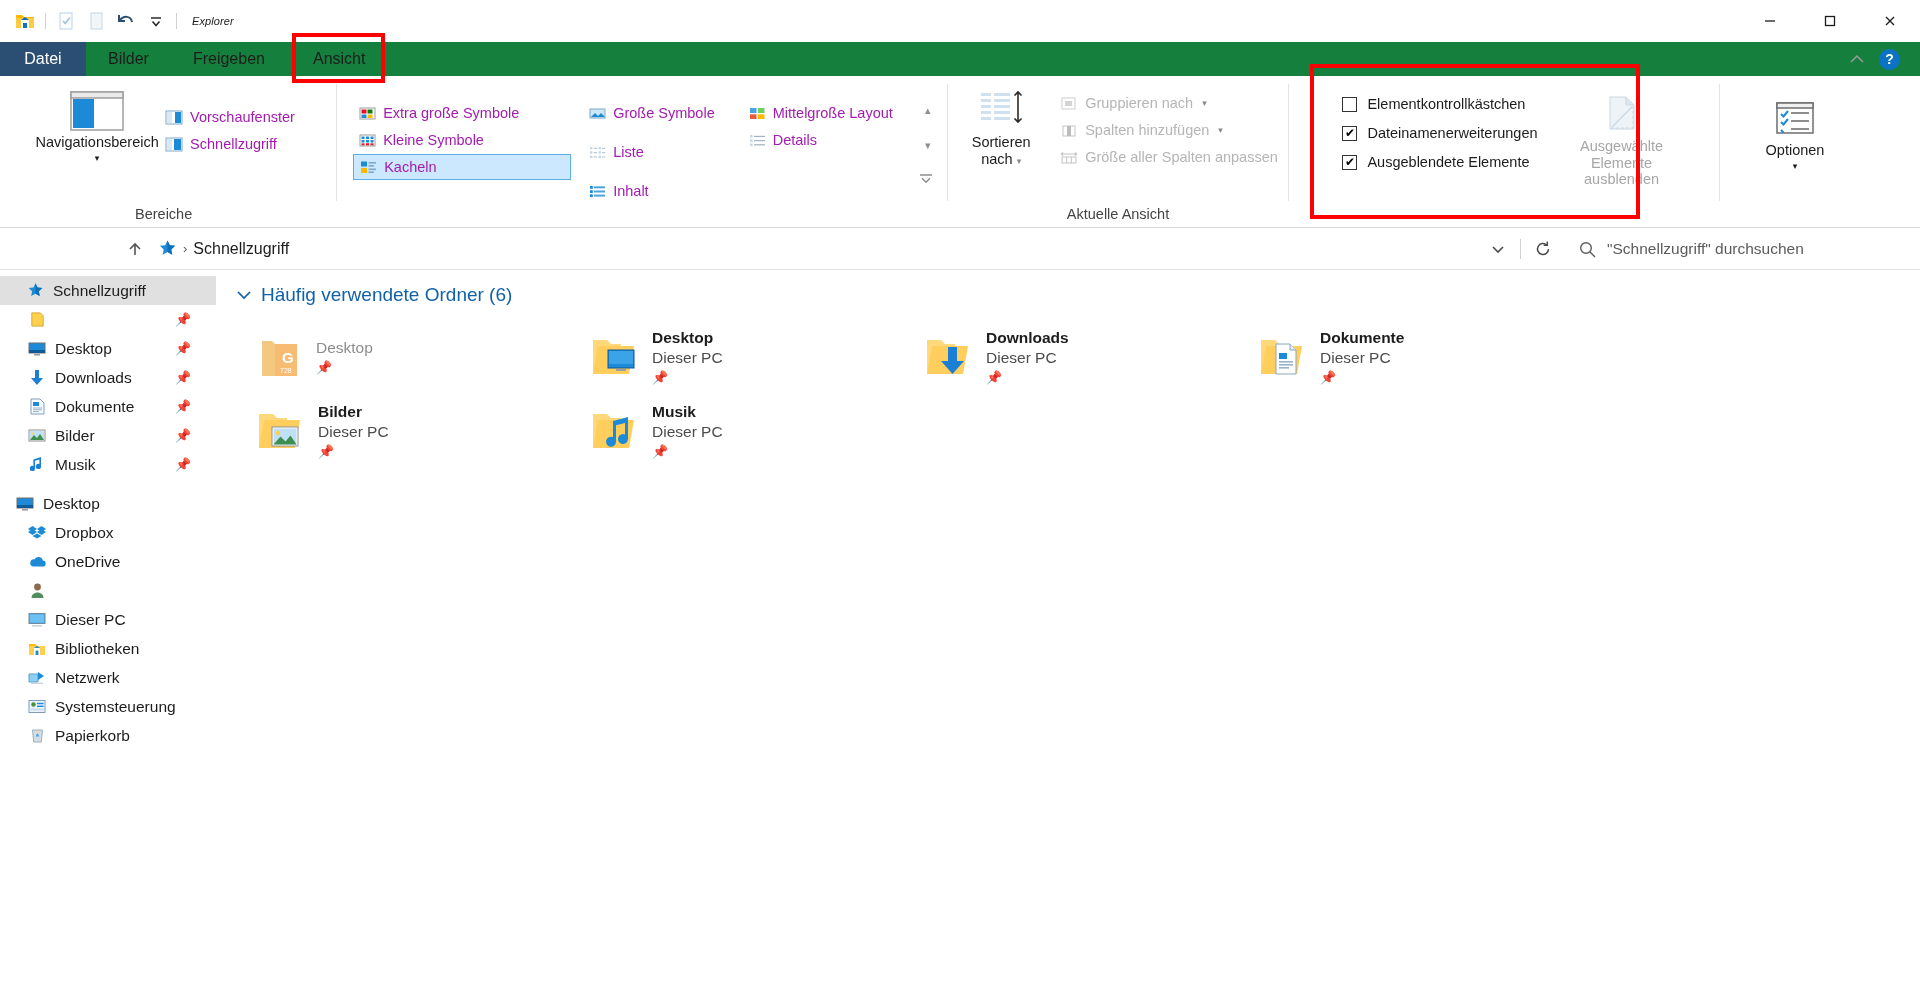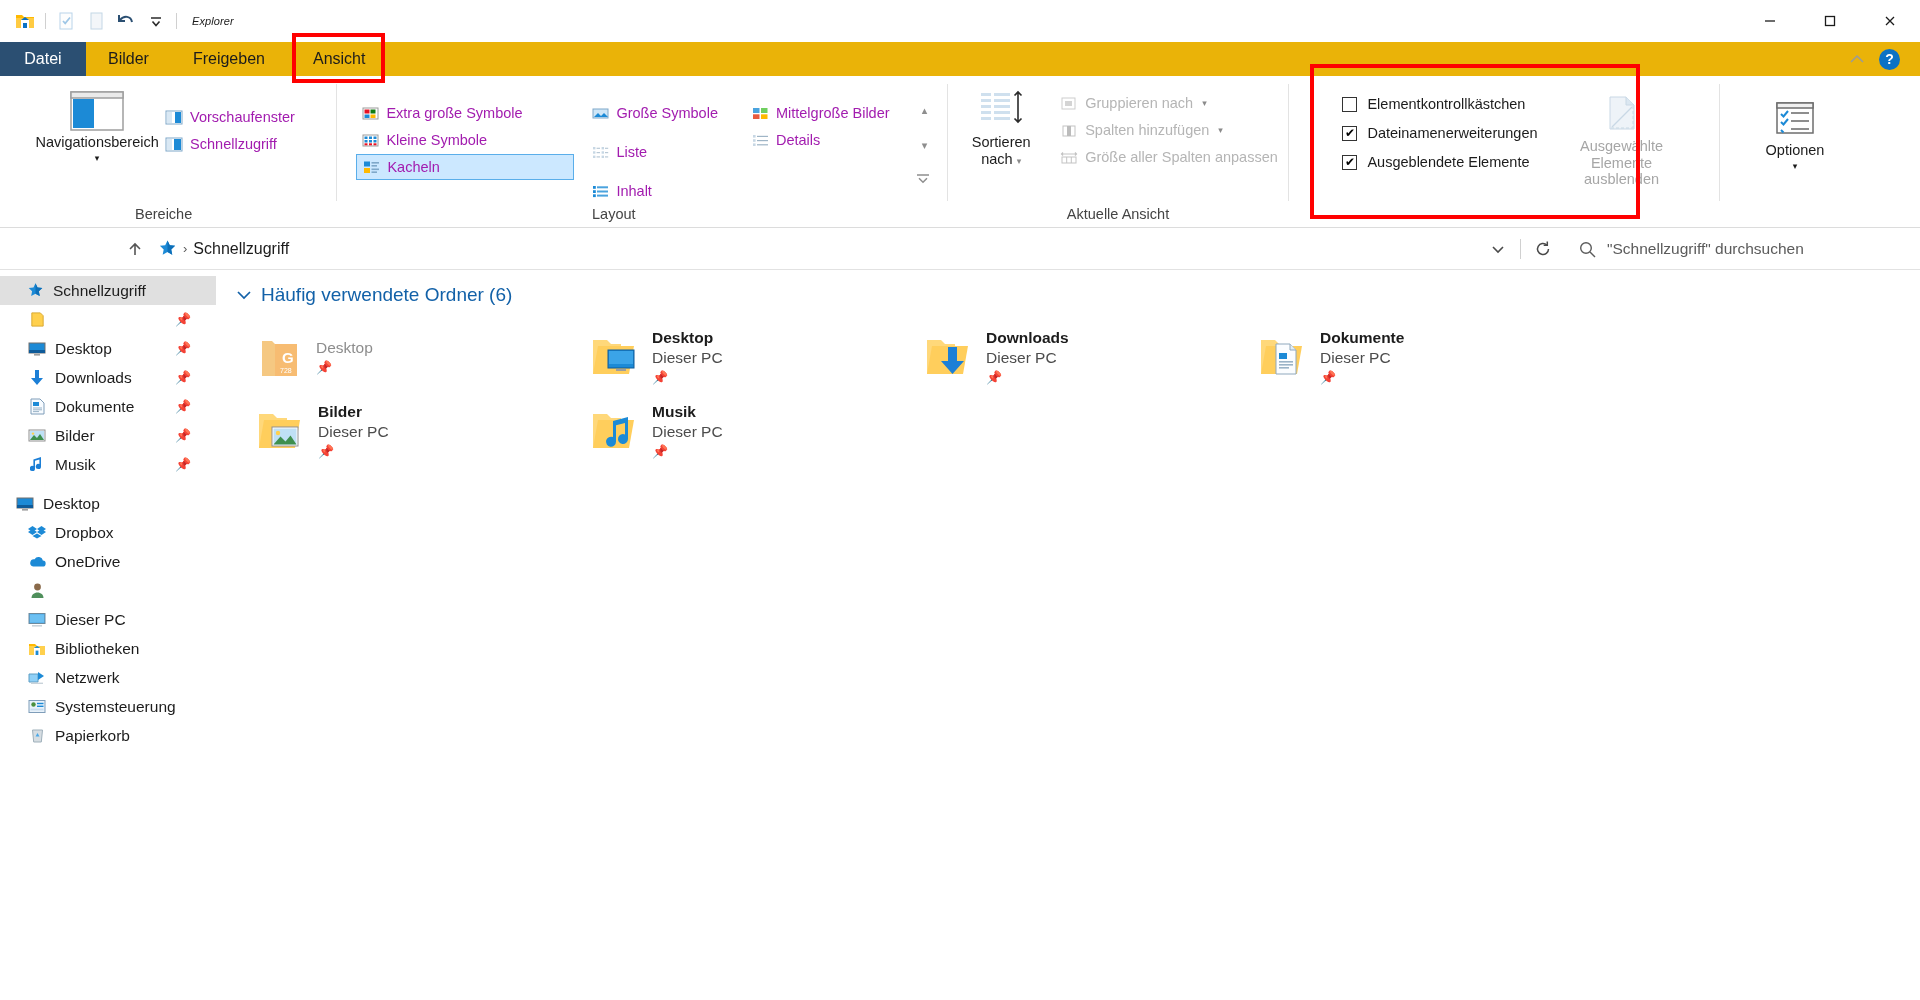--- a/index.html
+++ b/index.html
@@ -26,21 +26,21 @@
   #win-controls {
     position: absolute; right: 0; top: 0; height: 42px; display: flex;
   }
   .win-btn {
     width: 60px; height: 42px; display: flex; align-items: center; justify-content: center;
     color: #202020;
   }
 
   
   #tabstrip {
-    position: relative; height: 34px; background: #eab308;
+    position: relative; height: 34px; background: #15803d;
     display: flex; align-items: stretch;
   }
   .tab {
     display: flex; align-items: center; justify-content: center;
     font-size: 16px; color: #1c1c1c; padding: 0 22px; position: relative;
   }
   .tab.file {
     background: #2b5797; color: #ffffff; font-weight: normal;
     min-width: 86px; background: #2b4f72;
   }
@@ -403,21 +403,21 @@
       <div class="col" style="margin-left:22px;">
         <div class="smallbtn">
           <span>
             <svg width="17" height="15" viewBox="0 0 17 15">
               <rect x="1" y="2" width="6.5" height="5" fill="#4aa3de"></rect>
               <rect x="9" y="2" width="6.5" height="5" fill="#6fcf5f"></rect>
               <rect x="1" y="8.3" width="6.5" height="4.7" fill="#e85b3f"></rect>
               <rect x="9" y="8.3" width="6.5" height="4.7" fill="#ffb900"></rect>
             </svg>
           </span>
-          <span>Mittelgroße Bilder</span>
+          <span>Mittelgroße Layout</span>
         </div>
         <div class="smallbtn">
           <span>
             <svg width="17" height="15" viewBox="0 0 17 15">
               <g fill="#c7d7e4">
                   <rect x="1" y="2" width="2.6" height="2.6"></rect>
                   <rect x="1" y="6.2" width="2.6" height="2.6"></rect>
                   <rect x="1" y="10.4" width="2.6" height="2.6"></rect>
                 </g>
               <g fill="#9fb5c6">
@@ -433,21 +433,20 @@
       <div class="galleryarrows" style="margin-left:14px;">
         <div class="gal-a">▴</div>
         <div class="gal-a">▾</div>
         <div class="gal-a">
           <svg width="14" height="11" viewBox="0 0 14 11">
               <path d="M1 2h12M3 5.2l4 4 4-4" fill="none" stroke="#8e8e8e" stroke-width="1.5"></path>
             </svg>
         </div>
       </div>
     </div>
-    <div class="glabel" style="text-align:left;padding-left:255px;">Layout</div>
   </div>
   <div class="group-sep"></div>
 
   <div class="rgroup" style="width:340px;">
     <div class="gbody">
       <div class="bigbtn" style="width:86px;margin-left:6px;">
         <div class="bicon">
           <svg width="48" height="44" viewBox="0 0 48 44">
             <g fill="#cfe0ee">
               <rect x="4" y="4" width="10" height="3"></rect>

